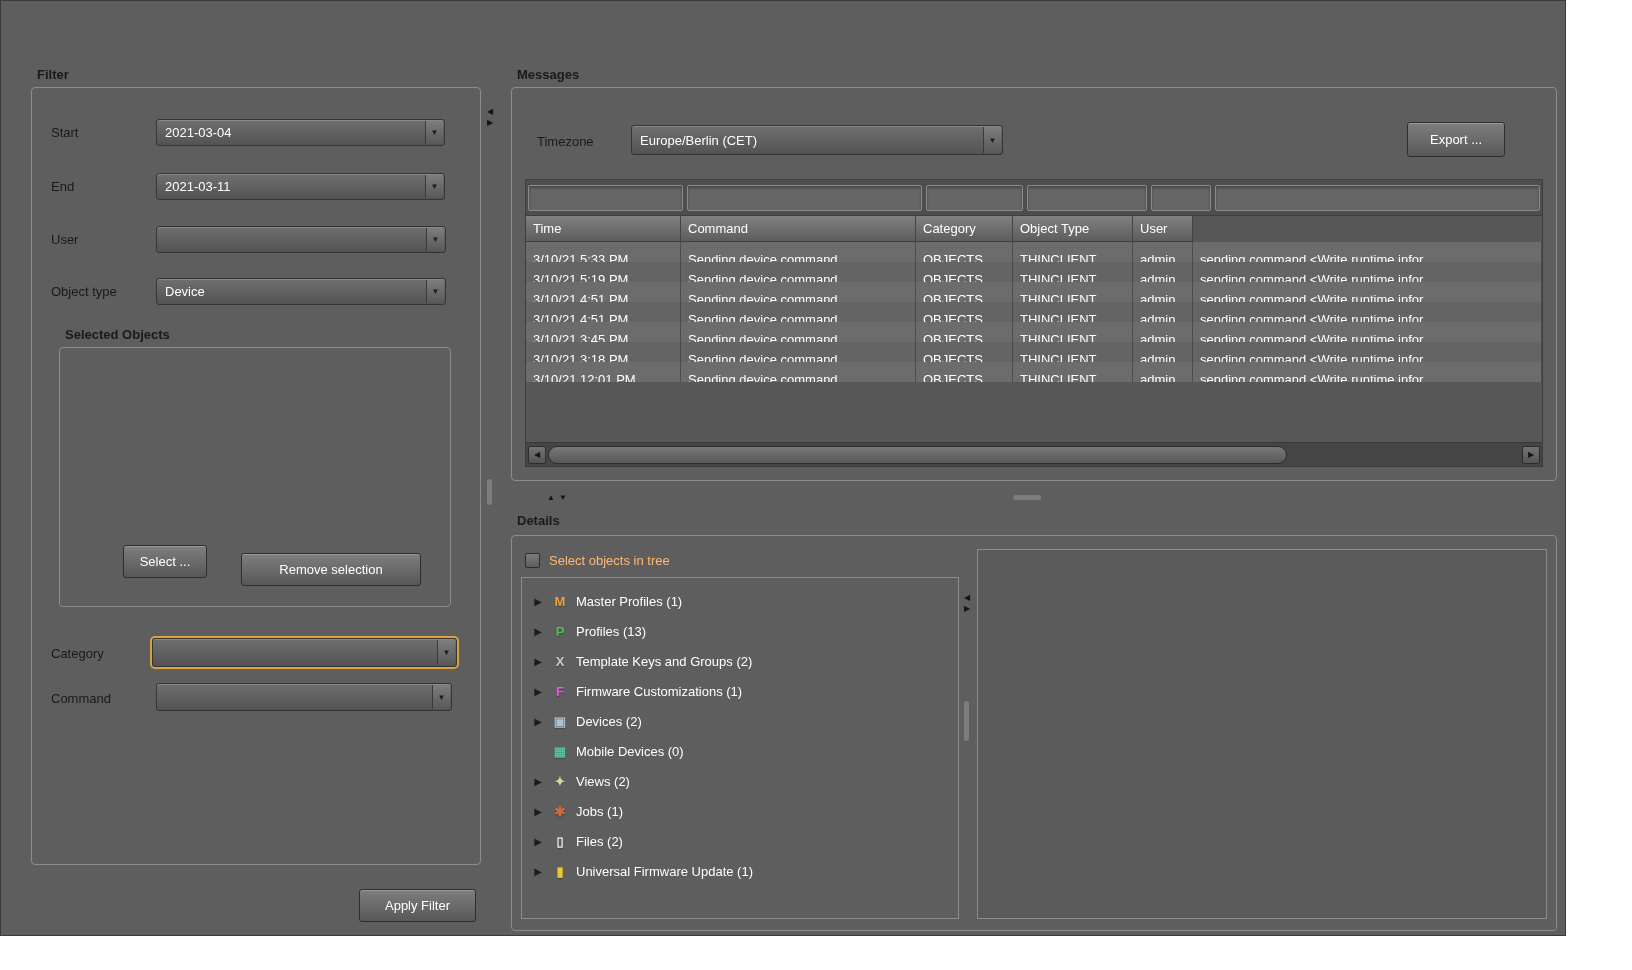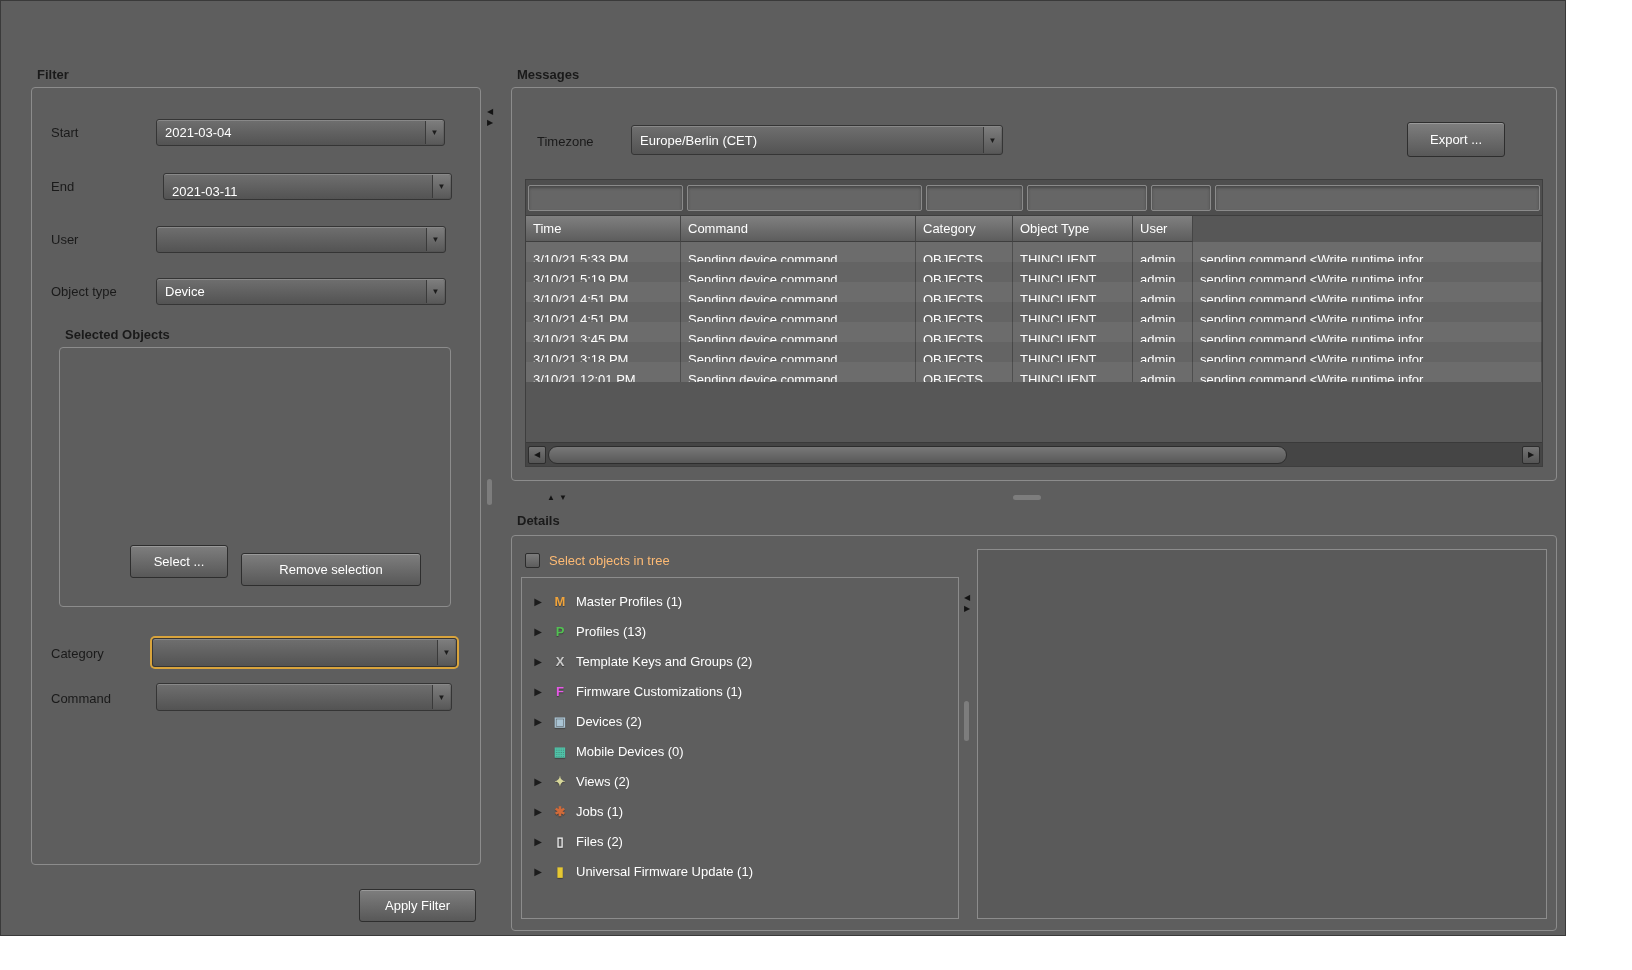--- a/index.html
+++ b/index.html
@@ -72,42 +72,42 @@
   <span class="gb-title" style="left:36px;top:66px;">Filter</span>
   <div class="groupbox" style="left:30px;top:86px;width:450px;height:778px;"></div>
 
   <span class="lbl" style="left:50px;top:124px;">Start</span>
   <div class="combo" style="left:155px;top:118px;width:289px;">
     <span class="cval">2021-03-04</span>
     <span class="carrow">▼</span>
   </div>
 
   <span class="lbl" style="left:50px;top:178px;">End</span>
-  <div class="combo" style="left:162px;top:172px;width:289px;align-items:flex-end;">
+  <div class="combo" style="left:155px;top:172px;width:289px;">
     <span class="cval">2021-03-11</span>
     <span class="carrow">▼</span>
   </div>
 
   <span class="lbl" style="left:50px;top:231px;">User</span>
   <div class="combo" style="left:155px;top:225px;width:290px;">
     <span class="cval"></span>
     <span class="carrow">▼</span>
   </div>
 
   <span class="lbl" style="left:50px;top:283px;">Object type</span>
   <div class="combo" style="left:155px;top:277px;width:290px;">
     <span class="cval">Device</span>
     <span class="carrow">▼</span>
   </div>
 
   <span class="gb-title" style="left:64px;top:326px;">Selected Objects</span>
   <div class="groupbox" style="left:58px;top:346px;width:392px;height:260px;"></div>
 
 
-  <div class="btn" style="left:129px;top:544px;width:98px;height:33px;">Select ...</div>
+  <div class="btn" style="left:122px;top:544px;width:84px;height:33px;">Select ...</div>
   <div class="btn" style="left:240px;top:552px;width:180px;height:33px;">Remove selection</div>
 
   <span class="lbl" style="left:50px;top:645px;">Category</span>
   <div class="combo focused" style="left:151px;top:637px;width:305px;height:29px;">
     <span class="cval"></span>
     <span class="carrow">▼</span>
   </div>
 
   <span class="lbl" style="left:50px;top:690px;">Command</span>
   <div class="combo" style="left:155px;top:682px;width:296px;height:28px;">

